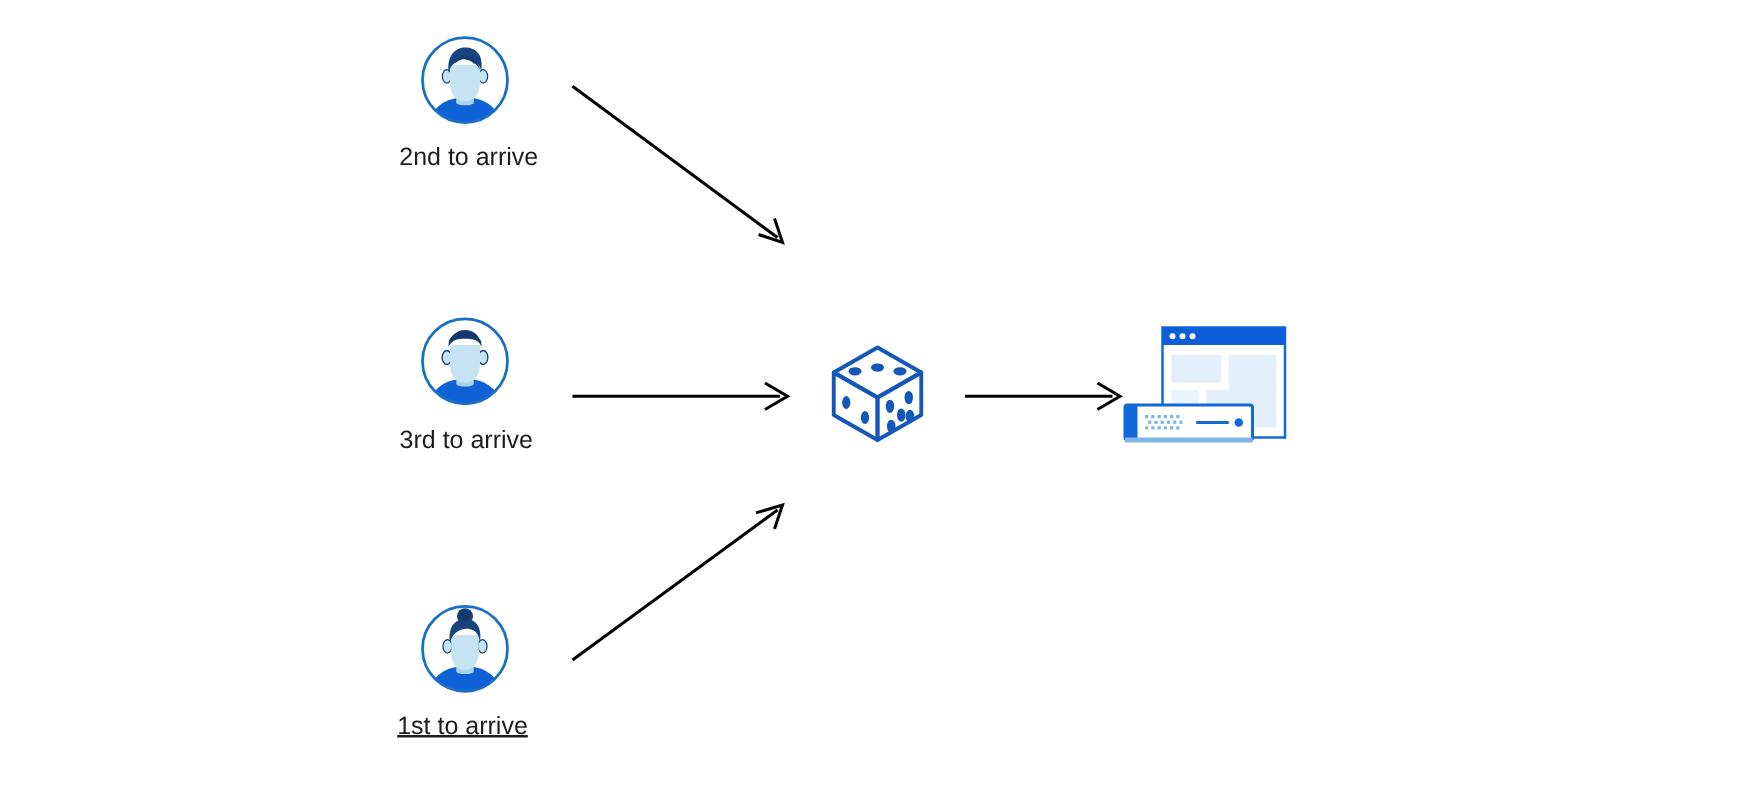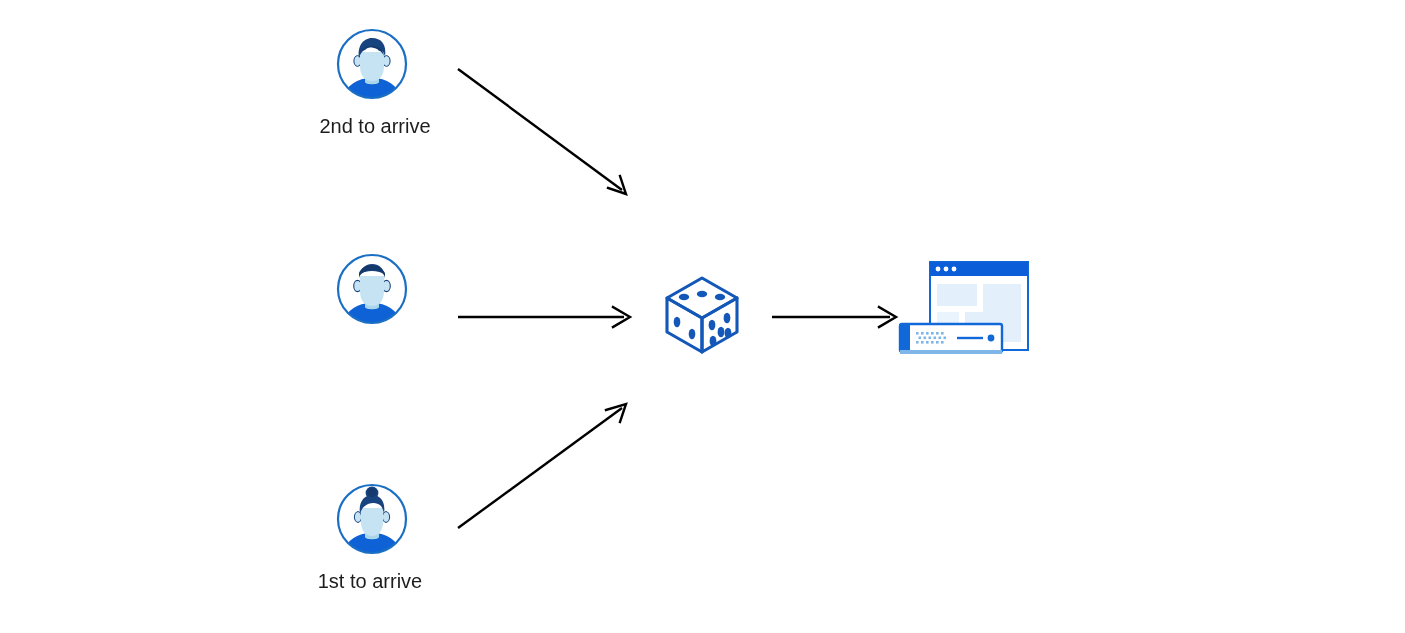--- a/index.html
+++ b/index.html
@@ -110,20 +110,21 @@
         <ellipse cx="23.5" cy="35" rx="3.8" ry="5.6" fill="#c5e3f2" stroke="#17437e" stroke-width="1.1"></ellipse>
         <ellipse cx="52.5" cy="35" rx="3.8" ry="5.6" fill="#c5e3f2" stroke="#17437e" stroke-width="1.1"></ellipse>
         <path d="M 26 25 L 50 25 L 50 40 C 50 50 45 55 38 55 C 31 55 26 50 26 40 Z" fill="#c5e3f2"></path>
 
         <path d="M 25 29 C 25 18 31 13 38 13 C 46 13 51 18 51 29 L 51 24 C 48 21 43 20 38 20 C 33 20 28 21 25 24 Z" fill="#17437e"></path>
         <path d="M 25 26 C 28 21 33 19 38 19 C 44 19 49 21 51 26 L 51 22 C 48 17 43 14 38 14 C 32 14 27 17 25 22 Z" fill="#14396d"></path>
       </g>
       <circle cx="38" cy="38" r="34" fill="none" stroke="#1a6fc4" stroke-width="2.2"></circle>
     </svg>
   </div>
+  <div class="node-label" style="left:243px; top:341px;">3rd to arrive</div>
 
   <div class="node avatar-wrap" style="left:334px; top:481px;">
     <svg width="76" height="76" viewBox="0 0 76 76">
       <defs>
         <clipPath id="clipC">
             <circle cx="38" cy="38" r="34"></circle>
           </clipPath>
       </defs>
       <circle cx="38" cy="38" r="34" fill="#ffffff"></circle>
       <g clip-path="url(#clipC)">
@@ -133,21 +134,21 @@
         <ellipse cx="52" cy="36" rx="3.6" ry="5.4" fill="#c5e3f2" stroke="#17437e" stroke-width="1"></ellipse>
         <path d="M 27 27 L 49 27 L 49 41 C 49 50 44 55 38 55 C 32 55 27 50 27 41 Z" fill="#c5e3f2"></path>
 
         <path d="M 26 33 C 24 20 31 14 38 14 C 46 14 52 20 50 33 C 49 27 47 24 44 23 C 40 21 34 22 31 25 C 28 27 27 30 26 33 Z" fill="#17437e"></path>
         <circle cx="38" cy="12" r="6.4" fill="#17437e"></circle>
         <circle cx="38" cy="11.5" r="4.6" fill="#14396d"></circle>
       </g>
       <circle cx="38" cy="38" r="34" fill="none" stroke="#1a6fc4" stroke-width="2.2"></circle>
     </svg>
   </div>
-  <div class="node-label" style="left:240px; top:570px;">1st to arrive</div>
+  <div class="node-label" style="left:240px; top:570px;text-decoration:underline;">1st to arrive</div>
 
   <div class="node dice-wrap" style="left:659px; top:272px;">
     <svg width="86" height="86" viewBox="0 0 86 86">
       <g fill="none" stroke="#1357b8" stroke-width="3.1" stroke-linejoin="round" stroke-linecap="round">
 
         <path d="M 43 6 L 78 26 L 43 46 L 8 26 Z"></path>
 
         <path d="M 8 26 L 43 46 L 43 80 L 8 60 Z"></path>
 
         <path d="M 78 26 L 78 60 L 43 80 L 43 46 Z"></path>

